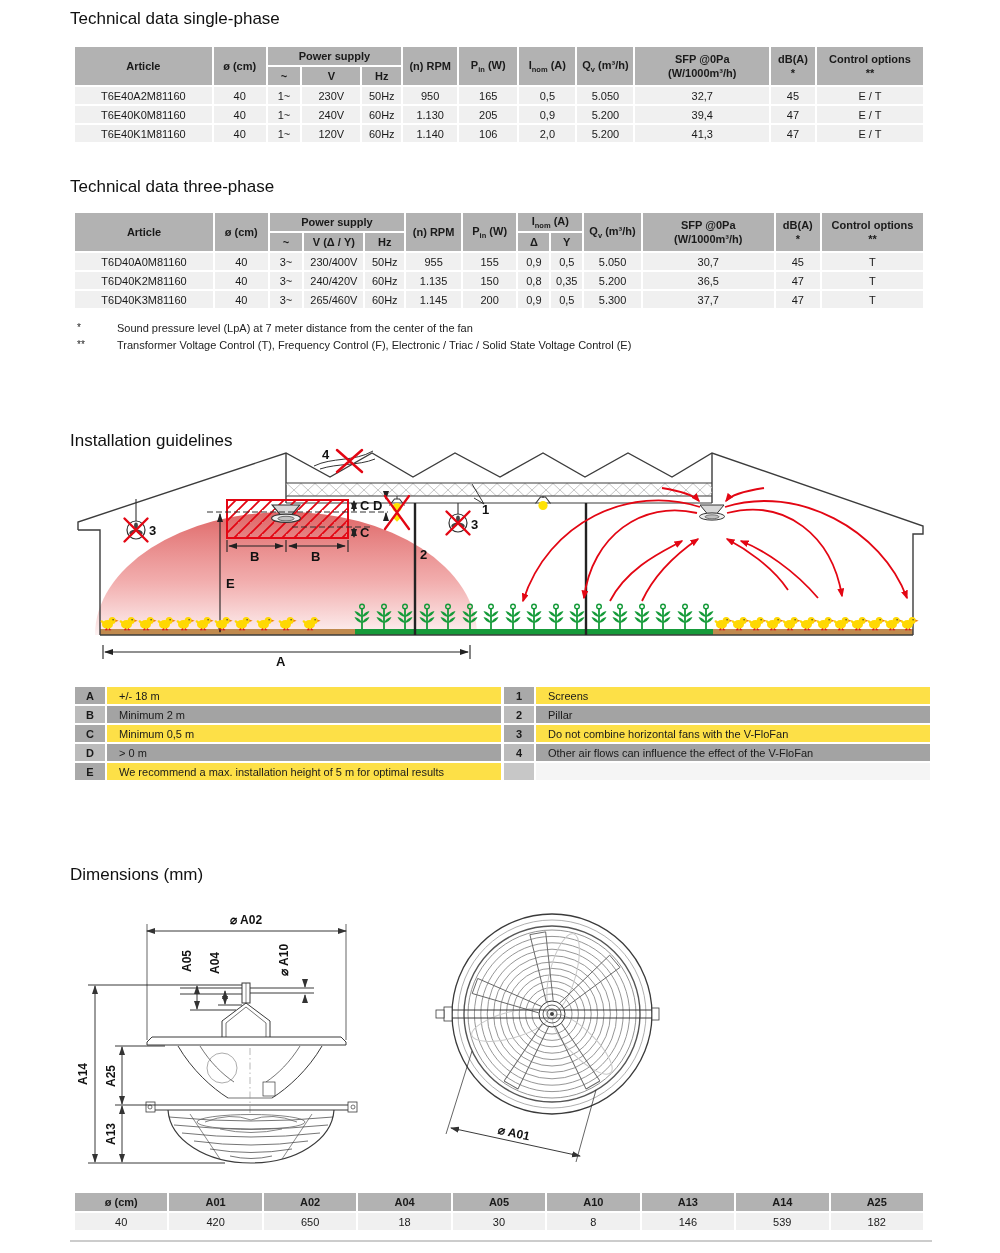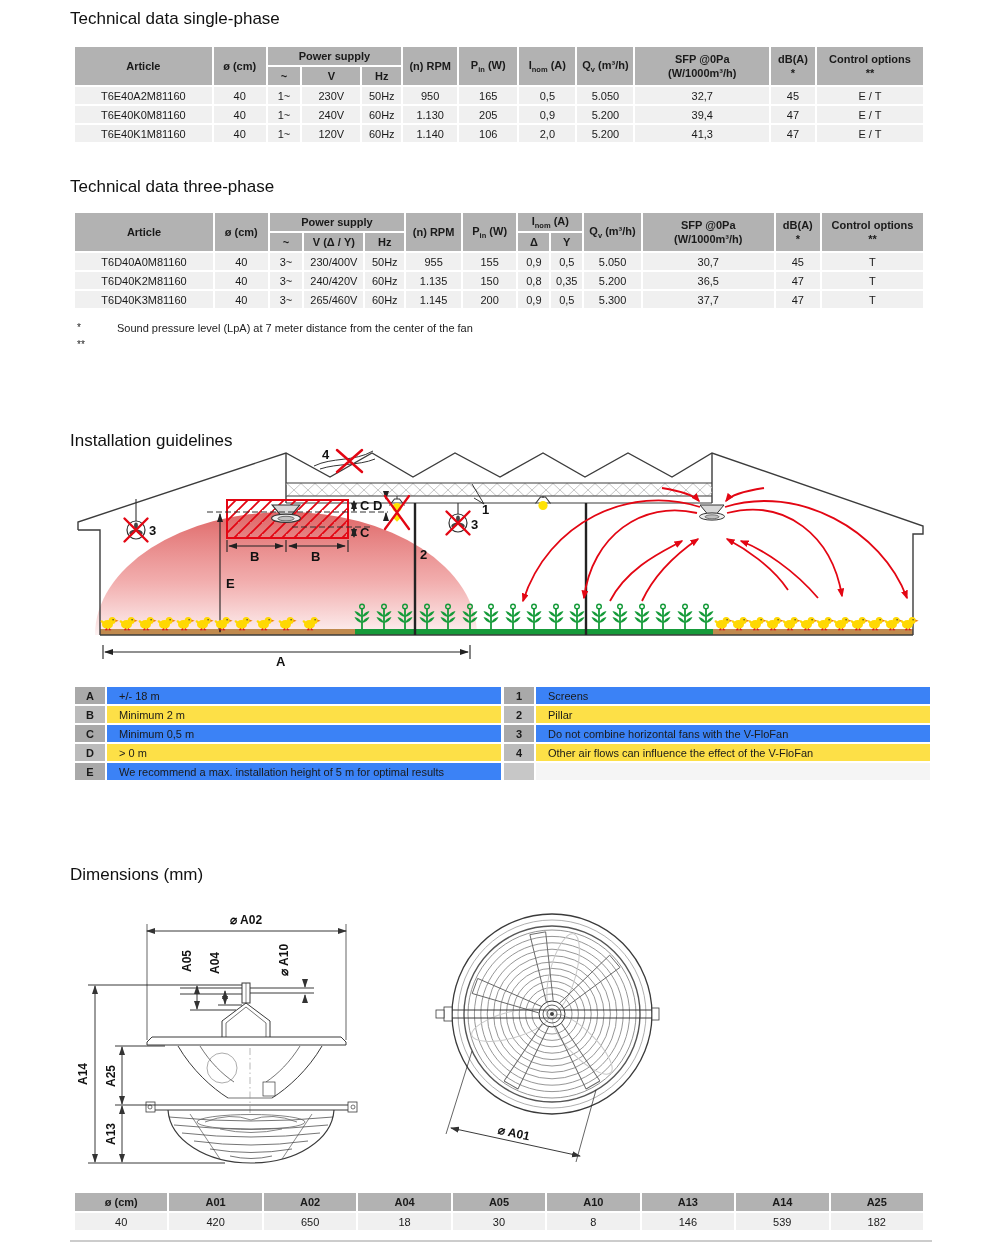--- a/index.html
+++ b/index.html
@@ -18,22 +18,22 @@
   .fnote .mark{width:40px;padding-left:4px;font-size:10px;}
 
   .legend{display:flex;gap:3px;}
   .lcol{display:flex;flex-direction:column;gap:2px;width:426px;}
   .lrow{display:flex;gap:2px;height:17px;}
   .lbadge{width:30px;display:flex;align-items:center;justify-content:center;
           font-weight:bold;font-size:11px;flex:none;}
   .ltext{flex:1;display:flex;align-items:center;padding-left:12px;font-size:11px;}
   .lrow.odd  .lbadge{background:#a9a9a9;}
   .lrow.even .lbadge{background:#bbbbbb;}
-  .lrow.odd  .ltext{background:#3b82f6;}
-  .lrow.even .ltext{background:#fde047;}
+  .lrow.odd  .ltext{background:#fde047;}
+  .lrow.even .ltext{background:#a3a3a3;}
   .lrow.blank .lbadge{background:#c7c7c7;}
   .lrow.blank .ltext{background:#f5f5f5;}
 
   .footer-line{background:#cccccc;height:2px;}
   svg text{font-family:"Liberation Sans",sans-serif;}
 </style>
 </head>
 <body>
 
 <h2 class="sec abs" style="left:70px;top:9px;">Technical data single-phase</h2>
@@ -225,20 +225,21 @@
     </tbody>
 </table>
 
 <div class="abs" style="left:73px;top:322px;width:852px;">
   <div class="fnote">
     <span class="mark">*</span>
     <span>Sound pressure level (LpA) at 7 meter distance from the center of the fan</span>
   </div>
   <div class="fnote">
     <span class="mark">**</span>
+    <span>Transformer Voltage Control (T), Frequency Control (F), Electronic / Triac / Solid State Voltage Control (E)</span>
   </div>
 </div>
 
 <svg class="abs" style="left:70px;top:438px;" width="860" height="245" viewBox="0 0 860 245">
   <defs>
     <linearGradient id="domeg" x1="0" y1="0" x2="0" y2="1">
       <stop offset="0" stop-color="#dd5f5f" stop-opacity="0.95"></stop>
       <stop offset="0.55" stop-color="#ef9d9d" stop-opacity="0.85"></stop>
       <stop offset="1" stop-color="#fdf0f0" stop-opacity="0.9"></stop>
     </linearGradient>

